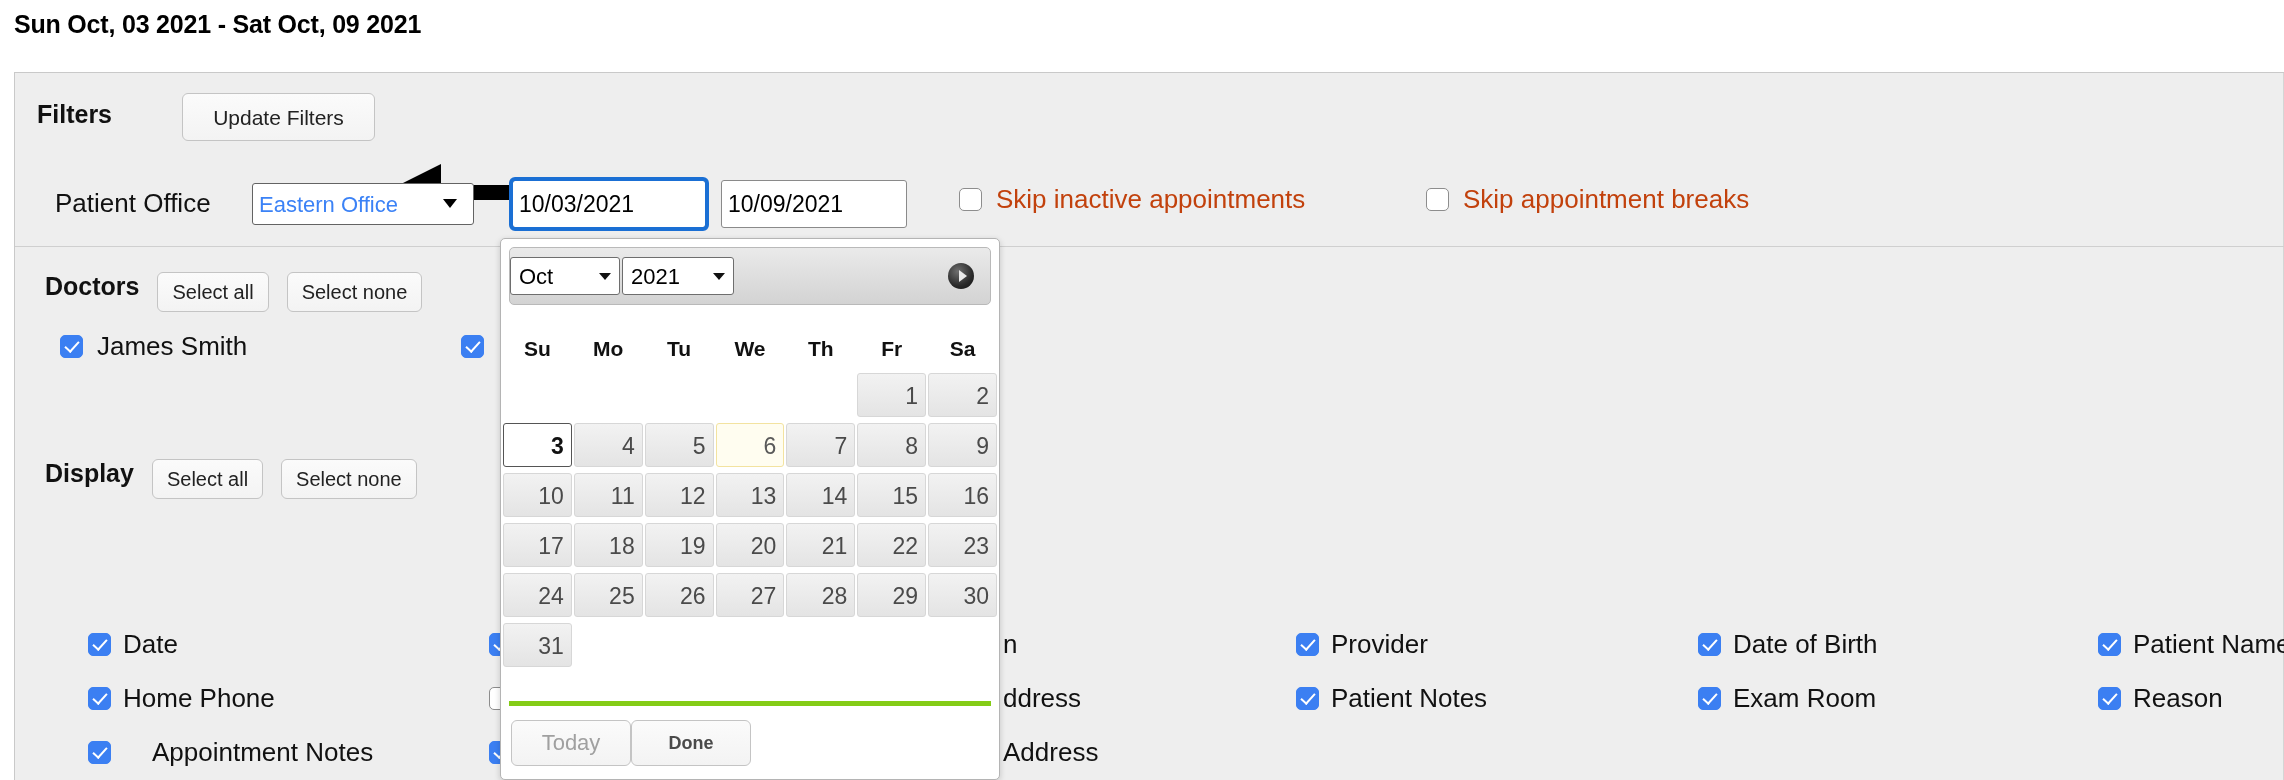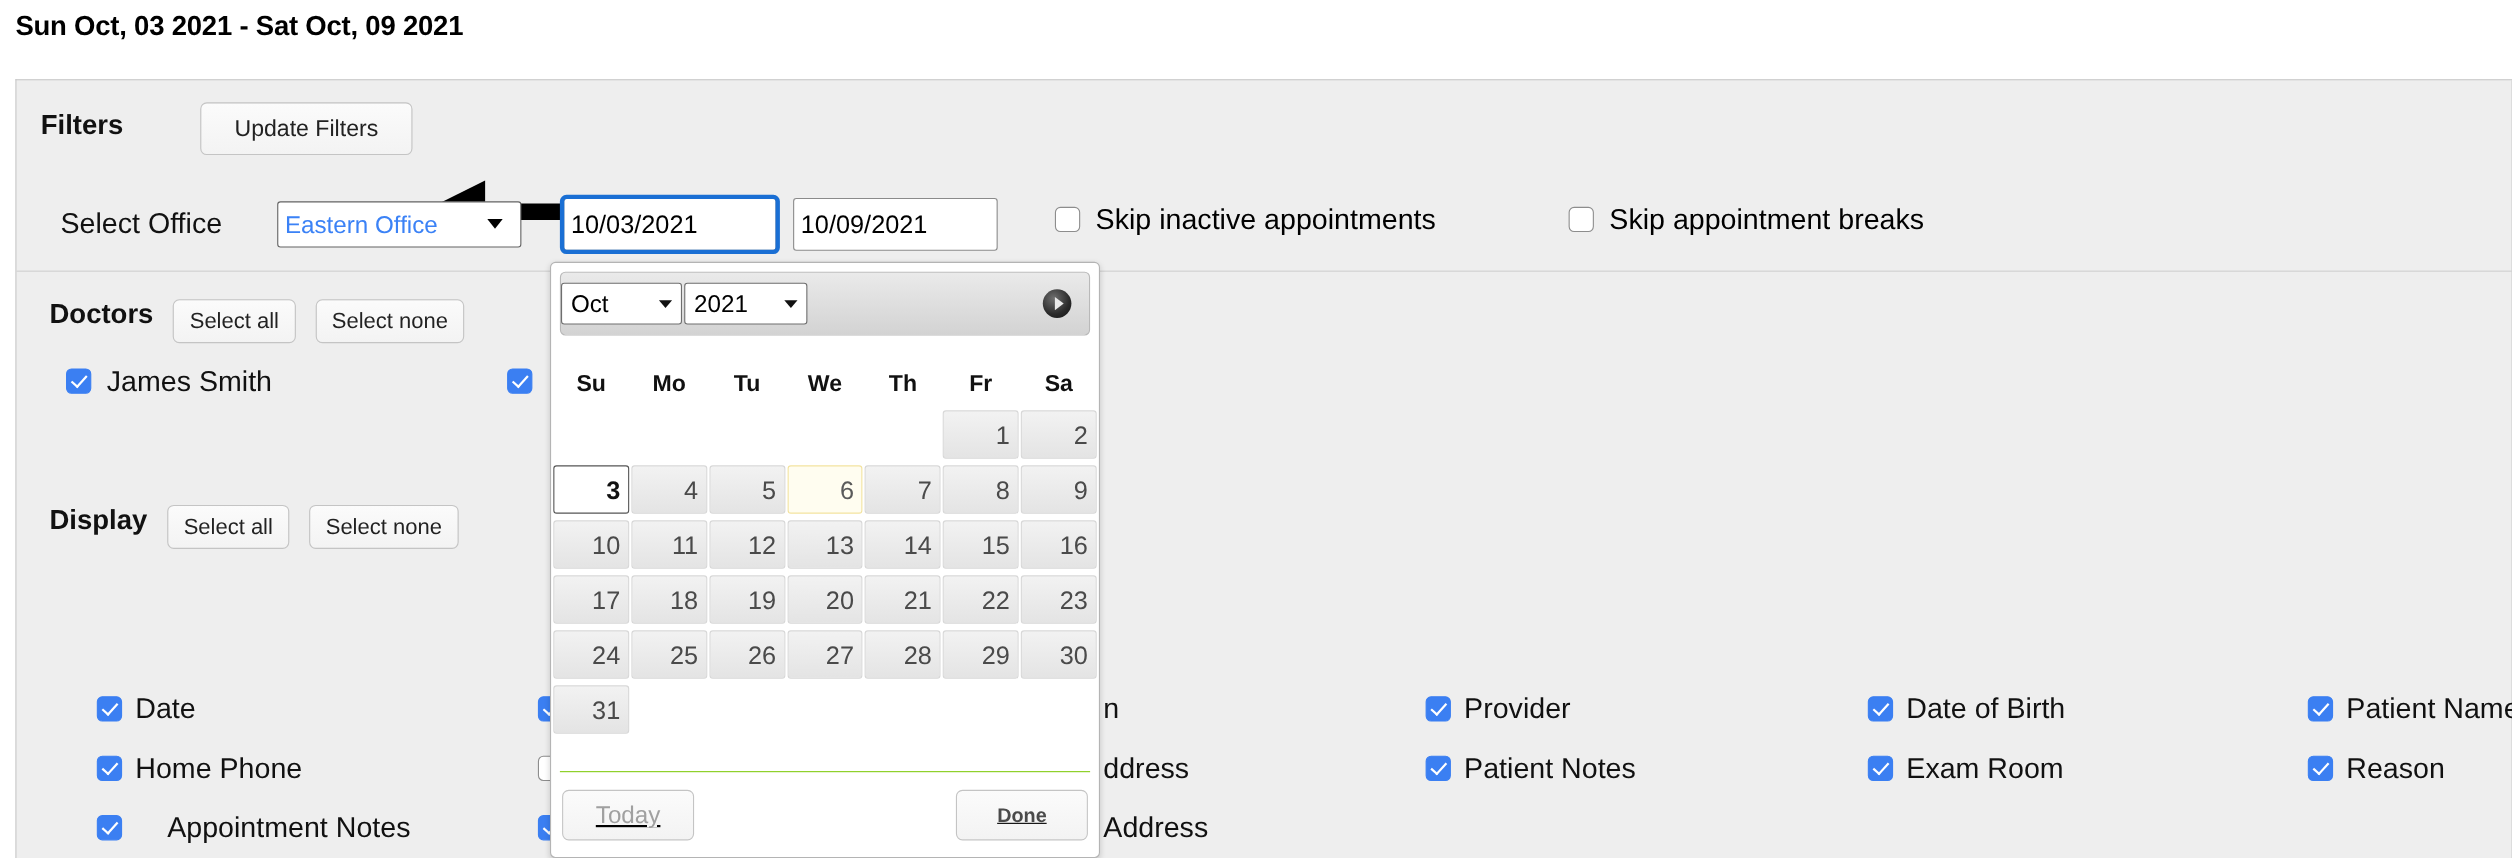--- a/index.html
+++ b/index.html
@@ -170,21 +170,21 @@
 
   .cbx-row-item {
     position: absolute;
     top: 18px;
     display: flex;
     align-items: center;
     white-space: nowrap;
   }
   .cbx-row-item .lbl {
     font-size: 26px;
-    color: #000000;
+    color: #c2410c;
     margin-left: 14px;
   }
   .skip-inactive { left: 944px; }
   .skip-breaks   { left: 1411px; }
 
   .cb {
     display: inline-block;
     width: 23px;
     height: 23px;
     border-radius: 5px;
@@ -389,28 +389,26 @@
     border: none;
     cursor: default;
   }
 
   .dp-footer {
     position: absolute;
     left: 0;
     right: 0;
     bottom: 0;
     height: 78px;
-    border-top: 1px solid #84cc16;
+    border-top: 5px solid #84cc16;
     margin: 0 8px;
     display: flex;
     align-items: center;
-    justify-content: space-between;
     padding: 0 2px;
     box-sizing: border-box;
-    text-decoration: underline;
   }
   .dp-today-btn {
     width: 120px;
     height: 46px;
     font-size: 22px;
     color: #a0a0a0;
   }
   .dp-done-btn {
     width: 120px;
     height: 46px;
@@ -445,21 +443,21 @@
     </div>
 
     <div class="arrow-wrap">
       <svg width="220" height="60" viewBox="0 0 220 60">
         <polygon points="0,30 58,1 58,59" fill="#000000"></polygon>
         <rect x="56" y="22" width="158" height="15" fill="#000000"></rect>
       </svg>
     </div>
 
     <div class="office-row">
-      <div class="select-office-label">Select Office</div>
+      <div class="select-office-label">Patient Office</div>
 
       <select class="office-select">
         <option>Eastern Office</option>
       </select>
       <span class="select-caret office-caret"></span>
 
       <input class="date-input date-start" value="10/03/2021" style="">
       <input class="date-input date-end" value="10/09/2021" style="">
 
       <div class="cbx-row-item skip-inactive">

